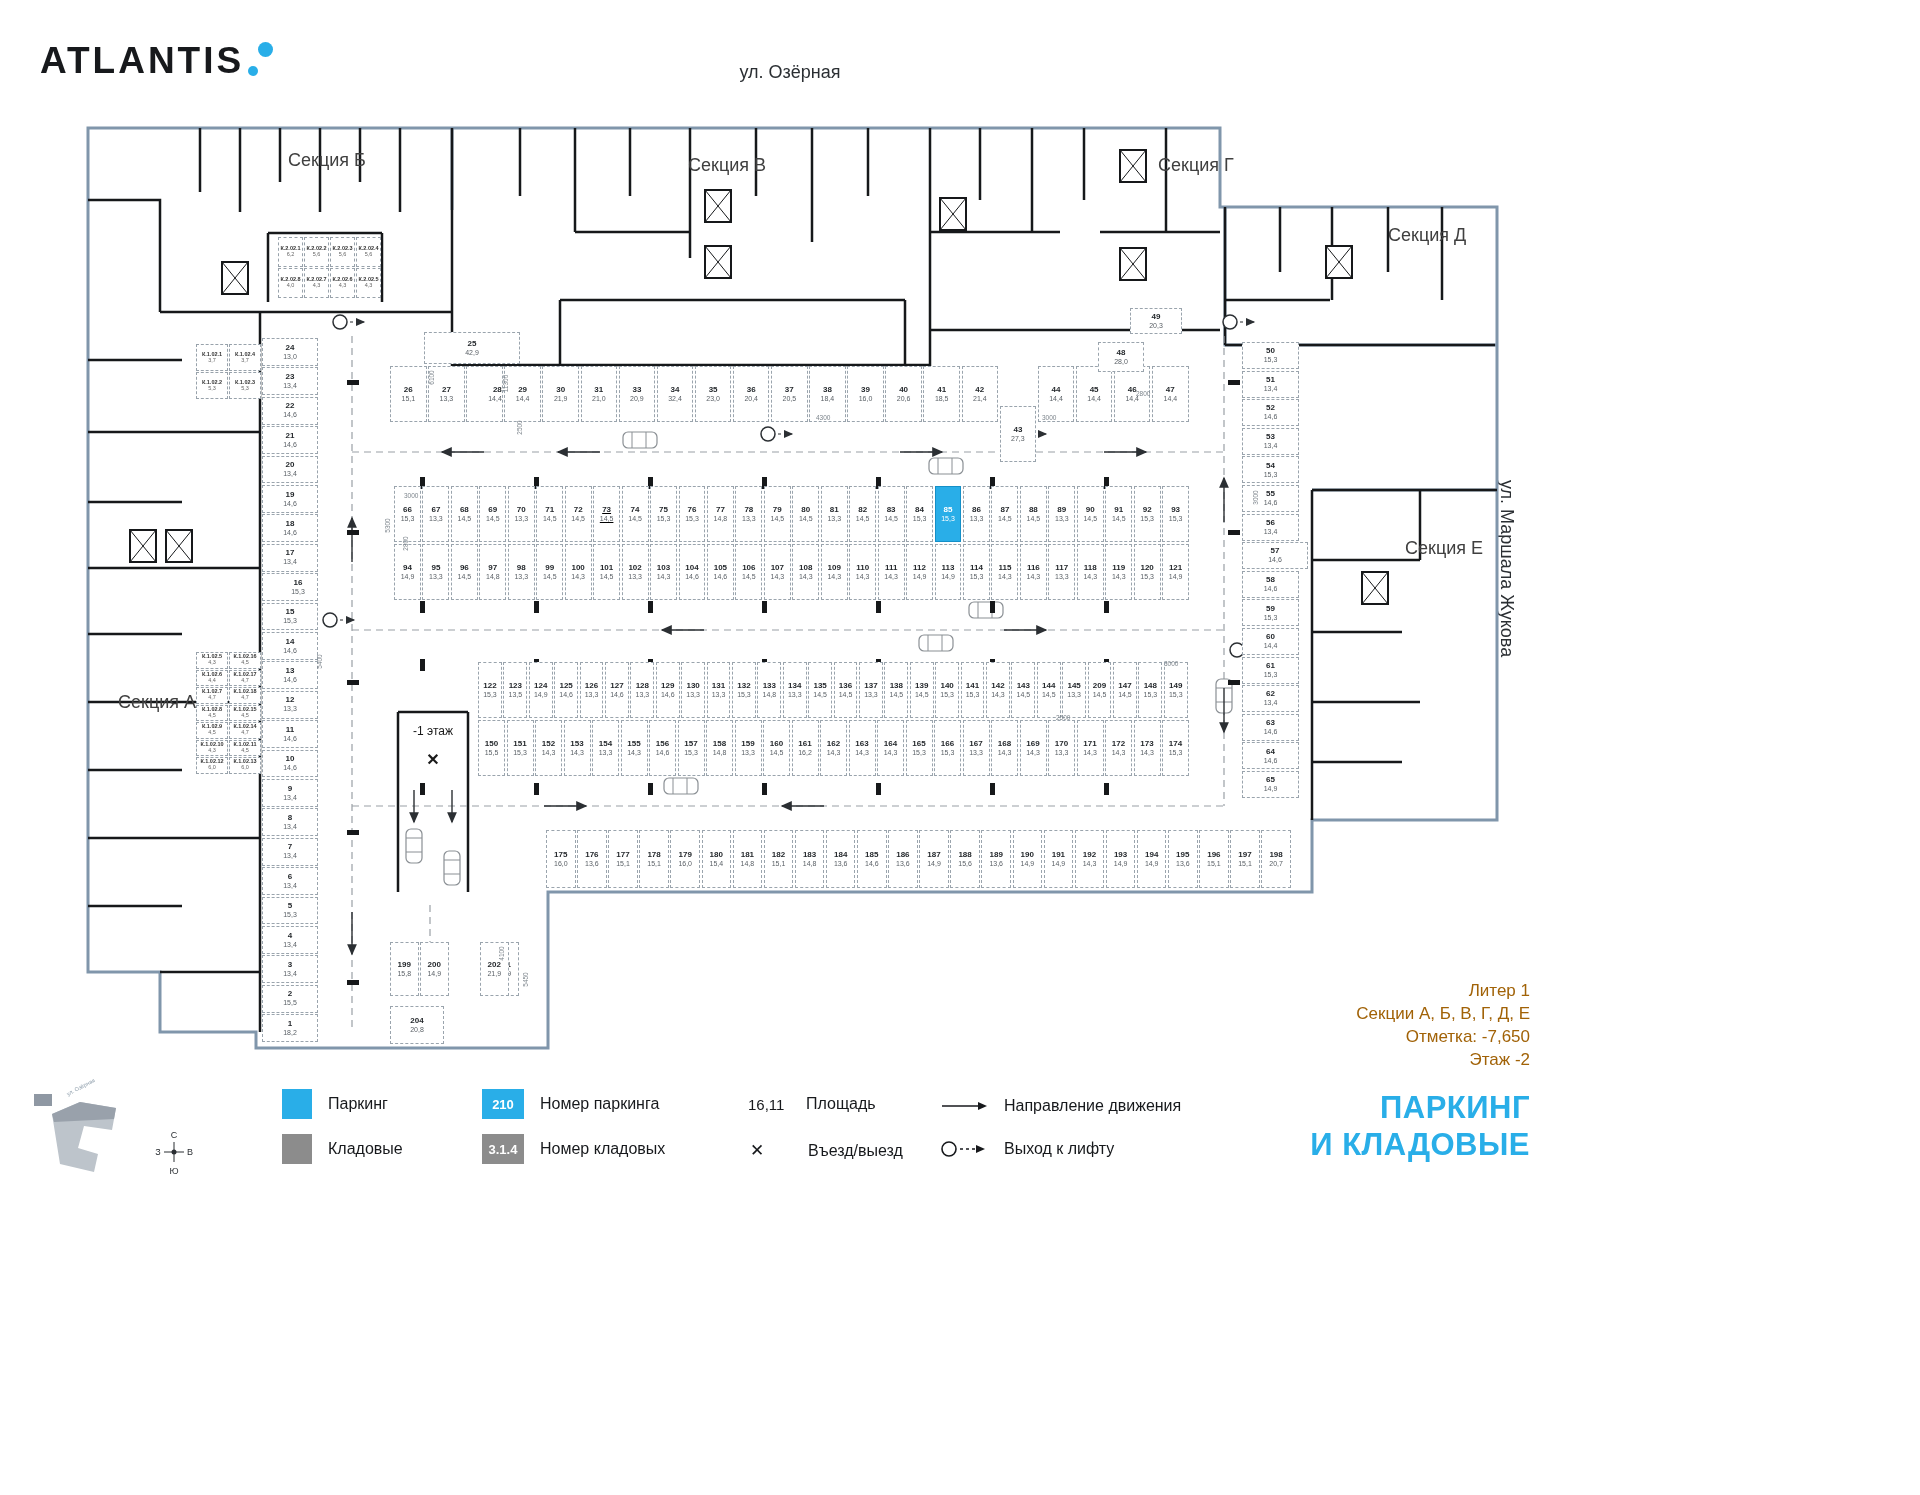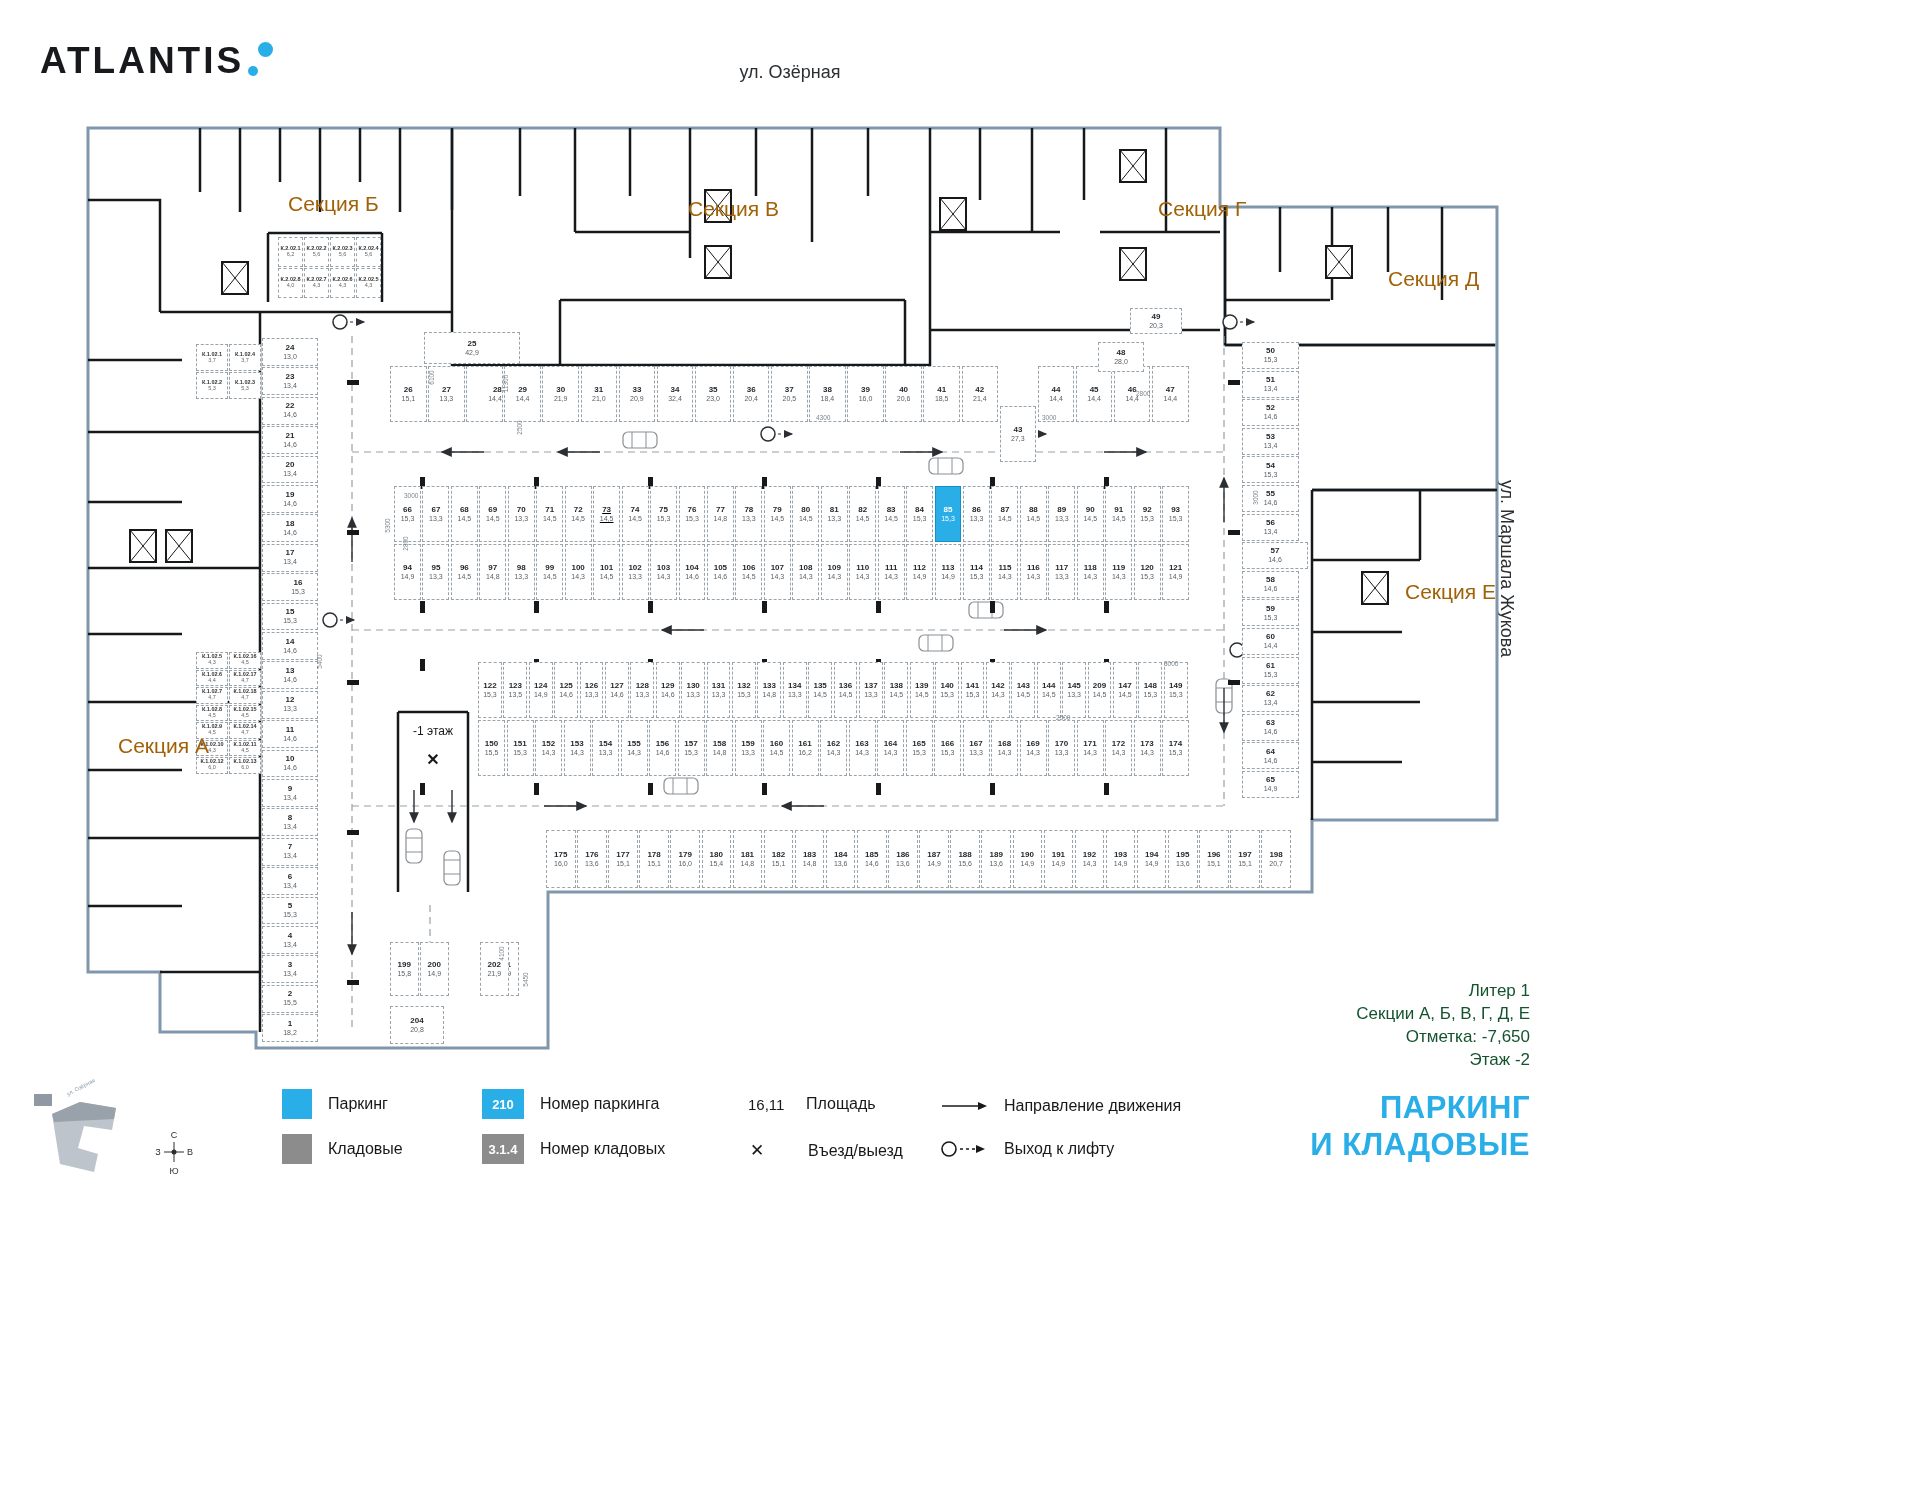--- a/index.html
+++ b/index.html
@@ -24,26 +24,26 @@
   .stall.hl { background:#29aee8; border:1px solid #158fc7; }
   .stall.hl b, .stall.hl i { color:#fff; }
 
   .kcell { position:absolute; border:1px dashed #98a2ab; background:#fff; display:flex; flex-direction:column;
            align-items:center; justify-content:center; line-height:1.05; z-index:3; text-align:center; overflow:hidden; }
   .kcell b { font-size:5.5px; font-weight:700; color:#333; }
   .kcell i { font-size:5.5px; color:#666; font-style:normal; }
 
   .dim { position:absolute; font-size:6.5px; color:#7d858c; z-index:3; white-space:nowrap; }
 
-  .sec-label { position:absolute; font-size:21px; color:#a16207; z-index:5; white-space:nowrap;margin-top:42px; }
+  .sec-label { position:absolute; font-size:18px; color:#404040; z-index:5; white-space:nowrap; }
 
   .ramp-label { position:absolute; left:398px; top:724px; width:70px; text-align:center; font-size:12px; color:#1a1a1a; z-index:5; }
   .entry-x { position:absolute; left:398px; top:750px; width:70px; text-align:center; font-size:16px; font-weight:700; color:#1a1a1a; z-index:5; }
 
-  .info { position:absolute; right:390px; top:980px; text-align:right; font-size:17px; color:#14532d; line-height:1.35; z-index:5; }
+  .info { position:absolute; right:390px; top:980px; text-align:right; font-size:17px; color:#a16207; line-height:1.35; z-index:5; }
   .big-title { position:absolute; right:390px; top:1090px; text-align:right; font-size:31px; font-weight:800;
                color:#29aee8; line-height:1.18; letter-spacing:0.5px; z-index:5; }
 
   .legend { position:absolute; inset:0; z-index:5; pointer-events:none; }
   .lg-row { position:absolute; display:flex; align-items:center; gap:16px; }
   .sw { width:30px; height:30px; display:inline-block; }
   .numbox { min-width:42px; height:30px; color:#fff; font-weight:700; font-size:13px; display:inline-flex;
             align-items:center; justify-content:center; padding:0 5px; }
   .lg-t { font-size:16px; color:#17191c; white-space:nowrap; }
   .area-sample { font-size:15px; color:#17191c; min-width:42px; }

